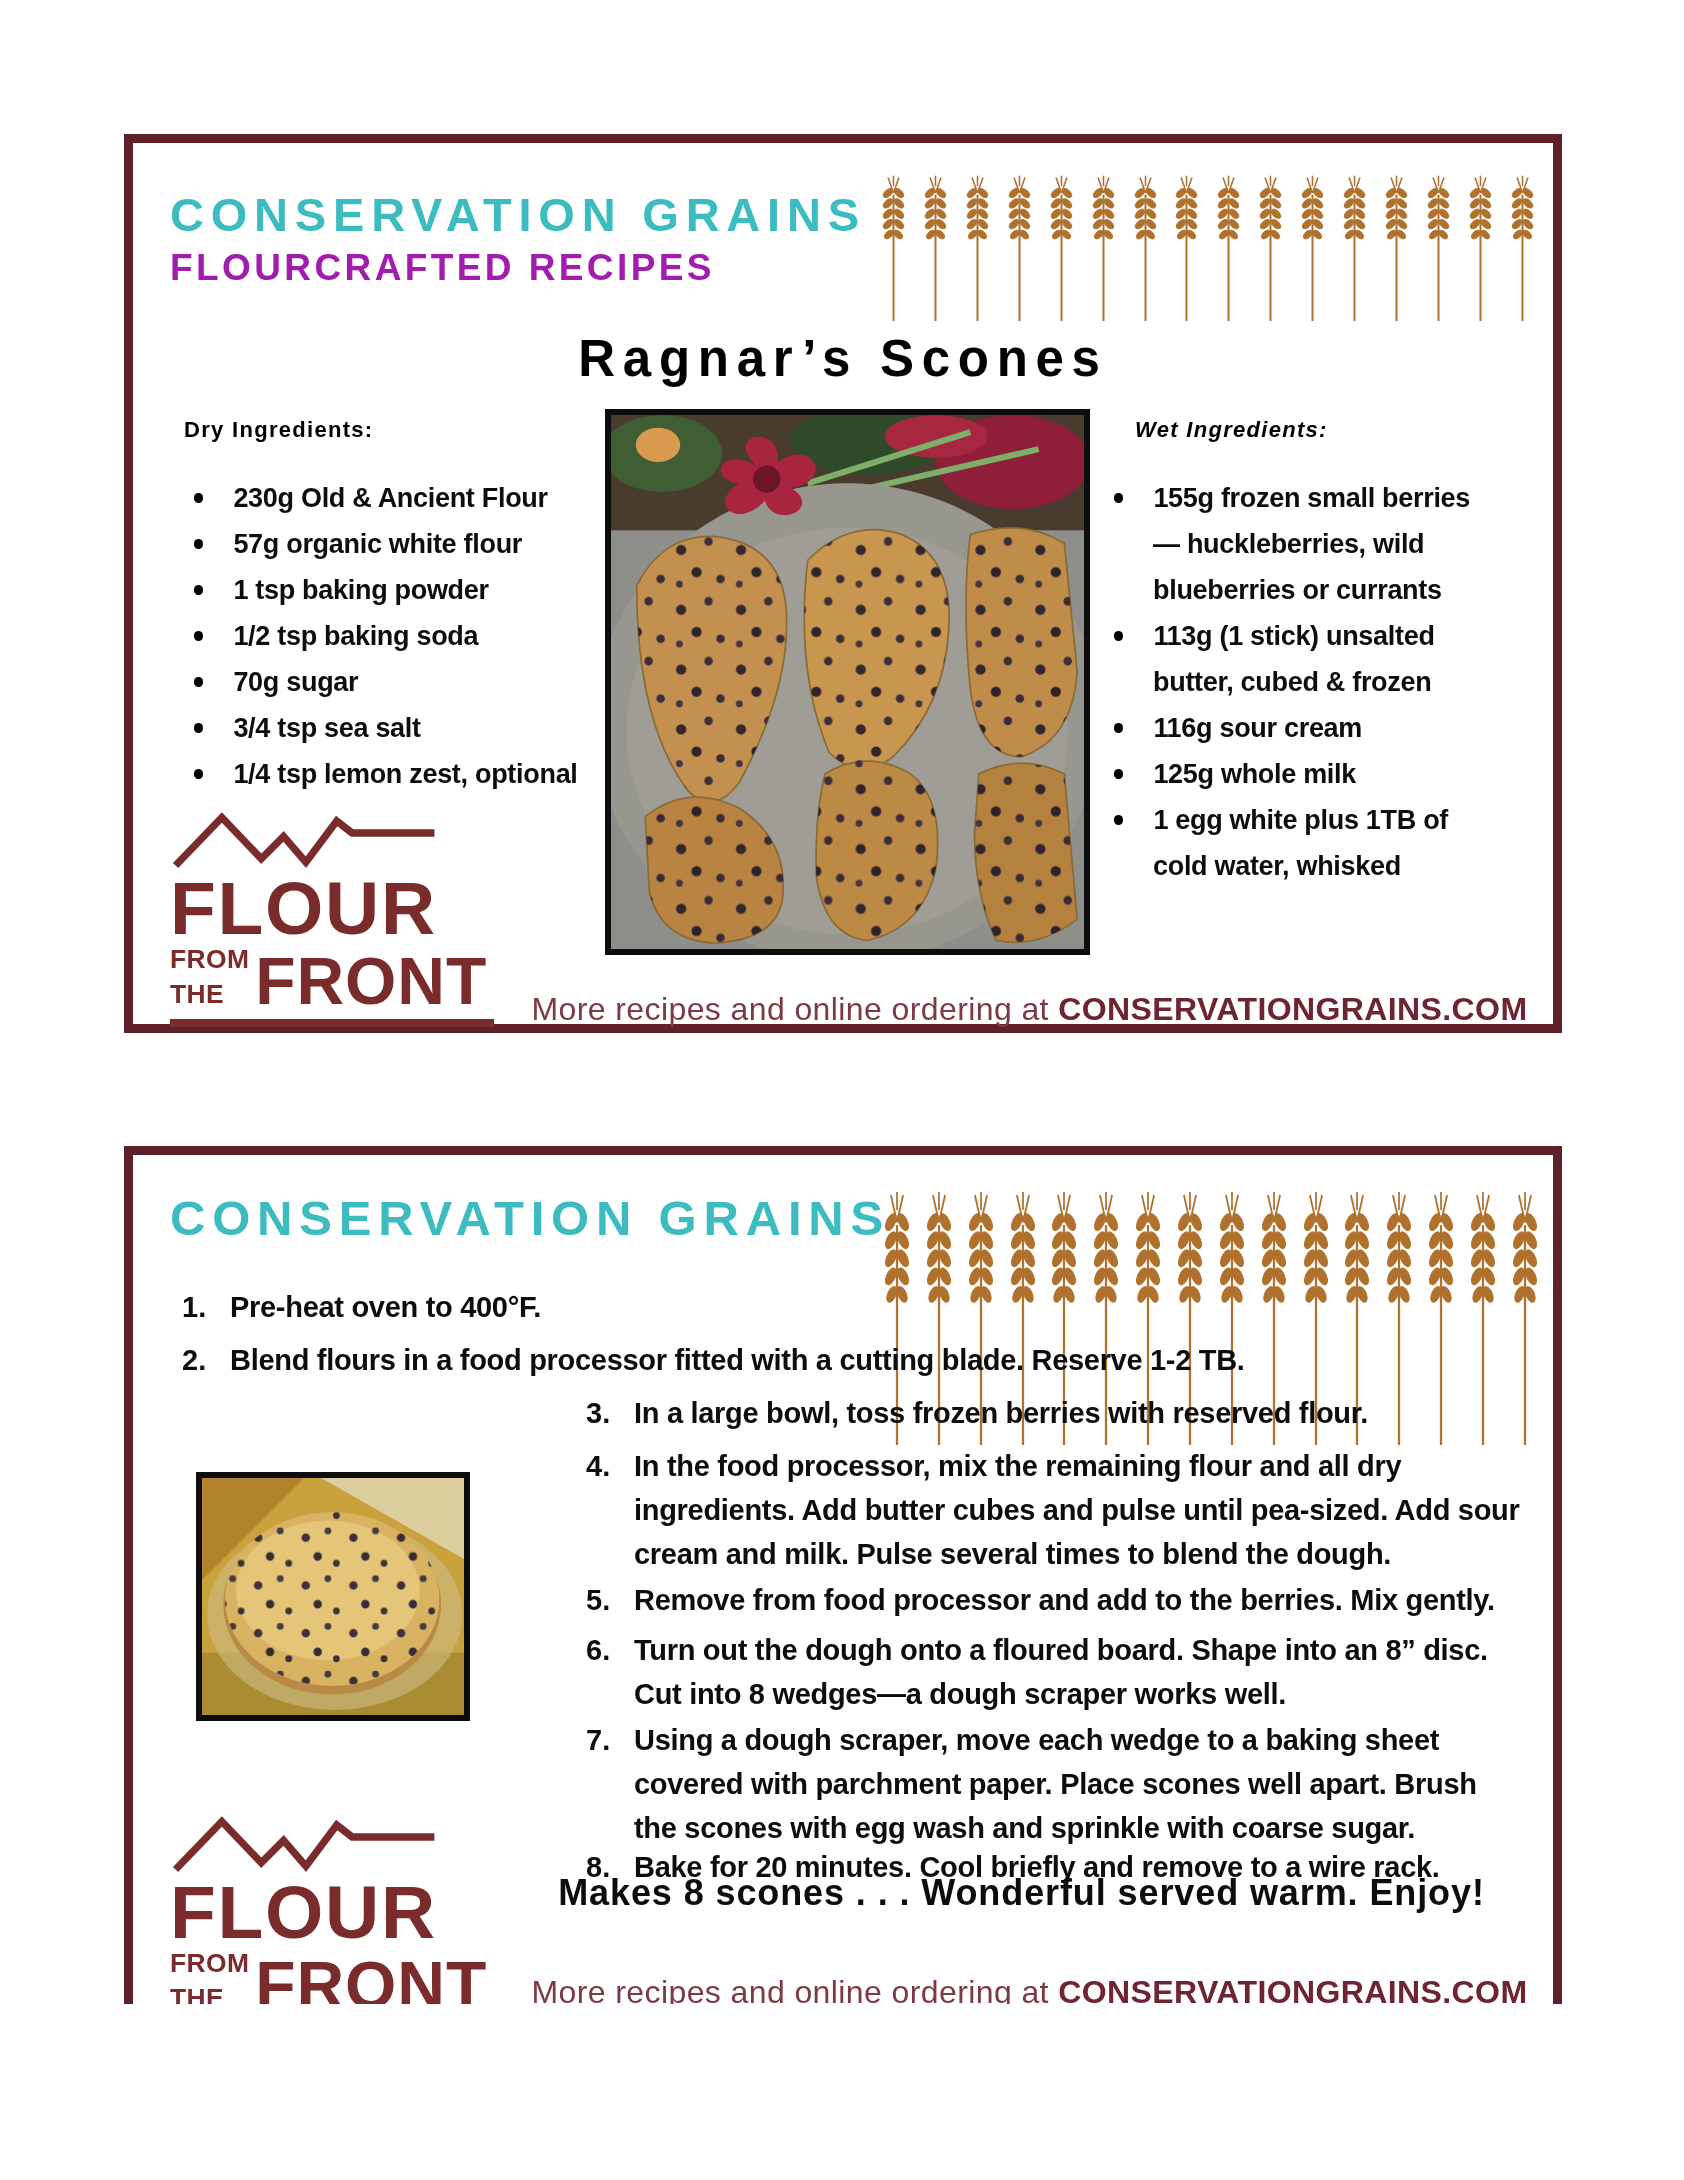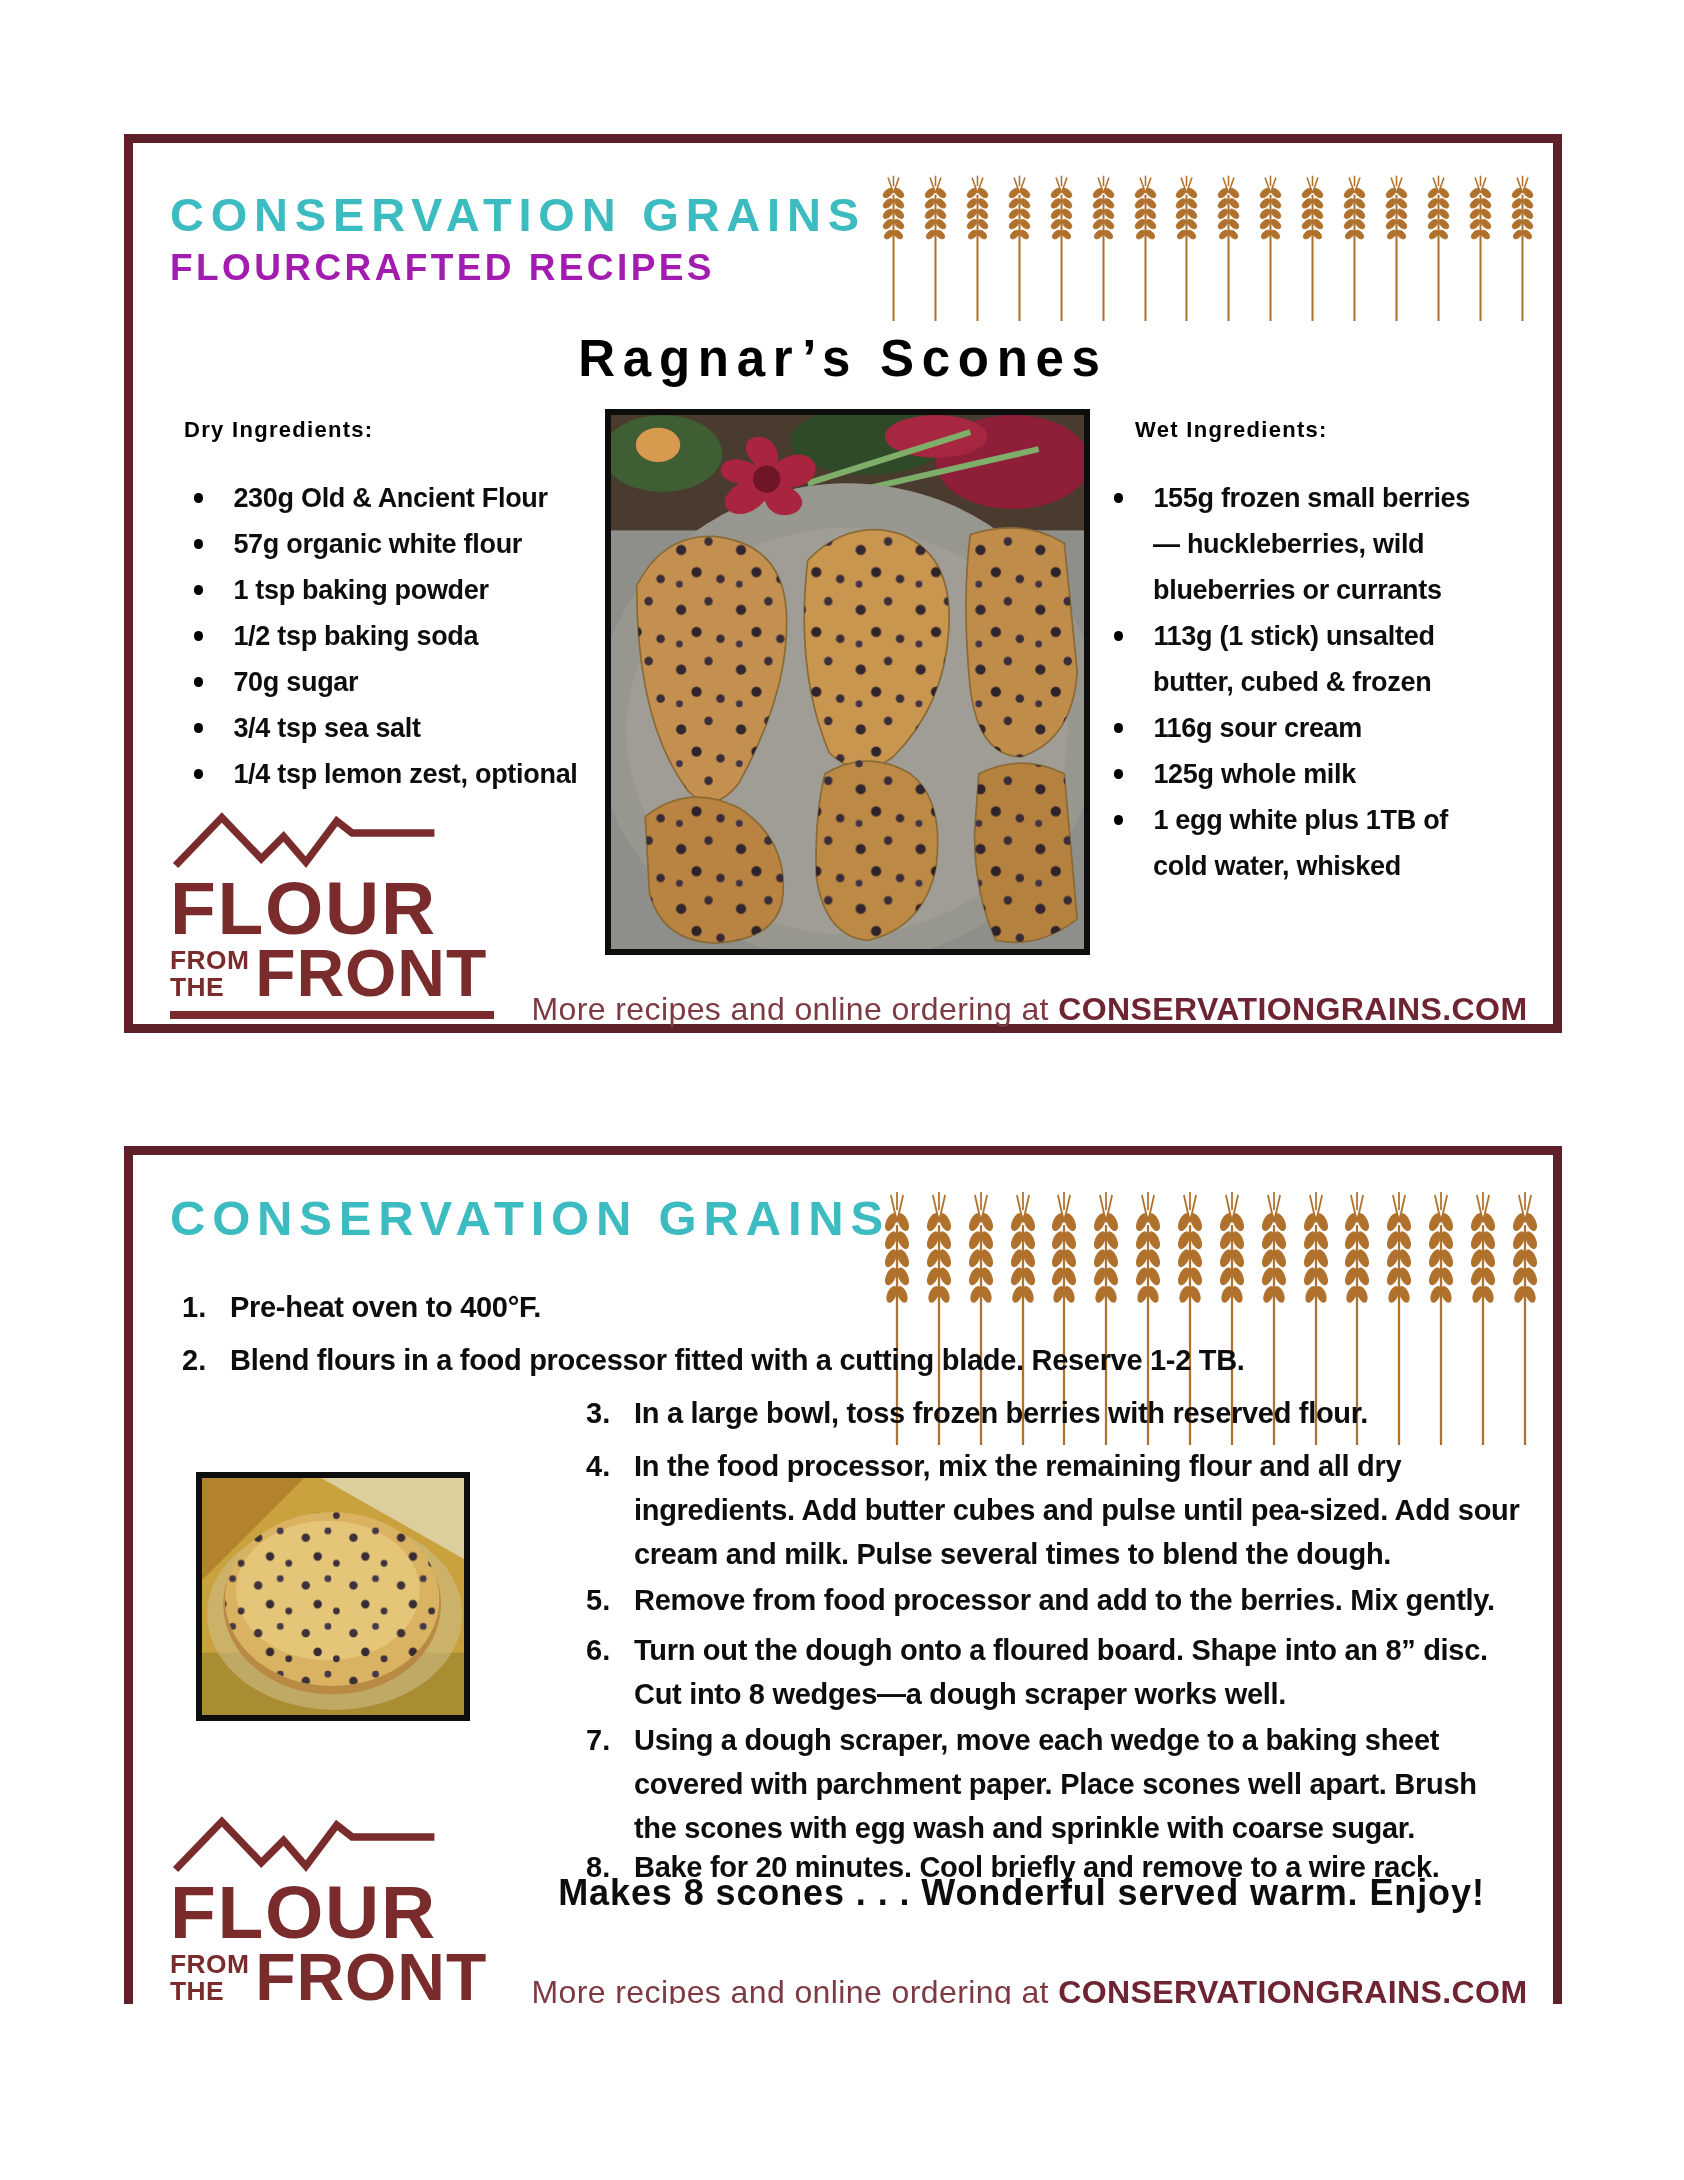--- a/index.html
+++ b/index.html
@@ -42,21 +42,21 @@
         text-align:center;white-space:nowrap;}
 
   .footer{position:absolute;text-align:center;white-space:nowrap;font-size:32px;}
   .footer .light{color:#7e3a43;font-weight:400;letter-spacing:0.4px;}
   .footer .domain{color:#6f2531;font-weight:bold;letter-spacing:0.4px;margin-top:32px;}
 
   .logo{position:absolute;width:341px;color:#7a2c2c;}
   .logo .mtn{display:block;width:266px;height:60px;margin:0 0 5.1px 1.7px;}
   .logo .flour{font-size:75px;font-weight:bold;line-height:0.92;letter-spacing:1.7px;}
   .logo .row2{display:flex;align-items:flex-end;margin-top:3.4px;}
-  .logo .fromthe{display:flex;flex-direction:column;margin-right:6px;}
+  .logo .fromthe{display:flex;flex-direction:column;margin-right:6px;gap:8px;}
   .logo .fromthe span{font-size:26.4px;font-weight:bold;line-height:1.02;letter-spacing:0.4px;}
   .logo .front{font-size:66px;font-weight:bold;line-height:0.82;letter-spacing:0.9px;}
   .logo .rule{height:8.5px;background:#7a2c2c;width:324px;margin-top:10.2px;}
 
   #defs-holder{position:absolute;width:0;height:0;overflow:hidden;}
 </style>
 </head>
 <body>
 
 <svg id="defs-holder" aria-hidden="true">
@@ -208,21 +208,21 @@
       <div class="ing-line">
           <span class="dot"></span>
           <span class="txt">3/4 tsp sea salt</span>
         </div>
       <div class="ing-line">
           <span class="dot"></span>
           <span class="txt">1/4 tsp lemon zest, optional</span>
         </div>
     </div>
 
-    <div class="ing-head" id="wet-head" style="left:1002px;top:274px;">Wet Ingredients:</div>
+    <div class="ing-head" id="wet-head" style="left:1002px;top:274px;font-style:italic;">Wet Ingredients:</div>
     <div class="ing-list" id="wet-list" style="left:981px;top:332px;">
       <div class="ing-line">
           <span class="dot"></span>
           <span class="txt">155g frozen small berries</span>
         </div>
       <div class="ing-line">
           <span class="nodot"></span>
           <span class="txt">— huckleberries, wild</span>
         </div>
       <div class="ing-line">

